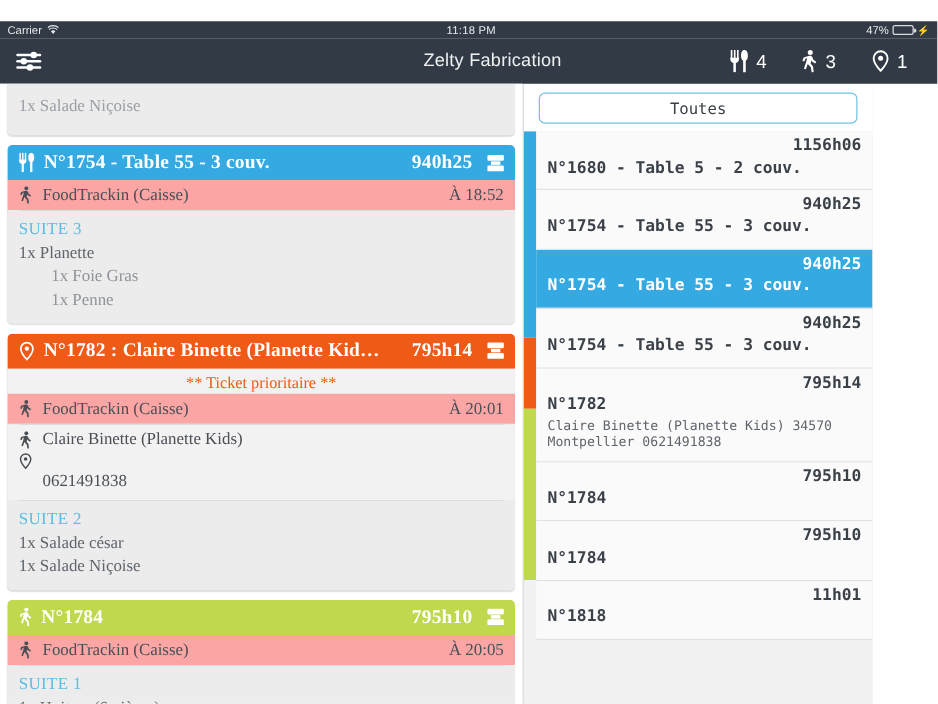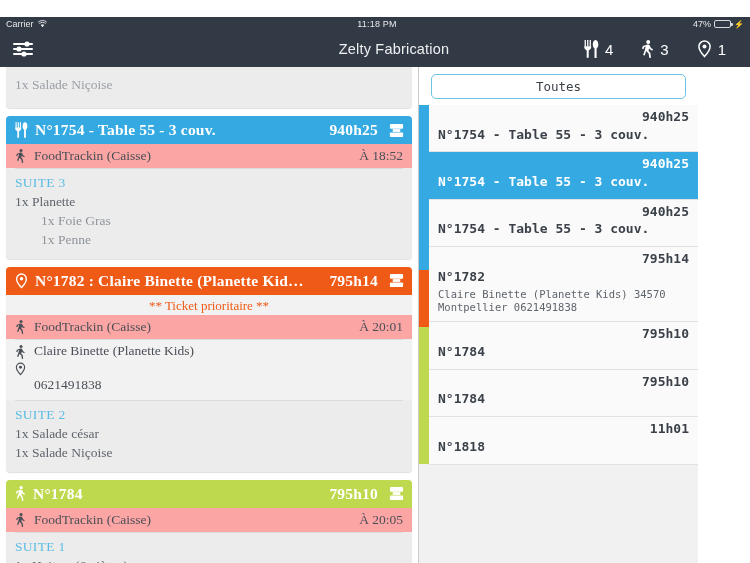--- a/index.html
+++ b/index.html
@@ -423,20 +423,24 @@
       <div class="list">
         <div class="list-inner">
           <div class="strip-col">
             <div class="strip-seg" style="height:165px;background:#35a9e1;"></div>
             <div class="strip-seg" style="height:57px;background:#ef5a17;"></div>
             <div class="strip-seg" style="height:137px;background:#bed94d;"></div>
             <div class="strip-seg" style="height:123px;background:#f1f1f1;"></div>
           </div>
           <div class="rows-col">
 
+            <div class="lrow">
+              <div class="lr-time">1156h06</div>
+              <div class="lr-title">N°1680 - Table 5 - 2 couv.</div>
+            </div>
 
             <div class="lrow">
               <div class="lr-time">940h25</div>
               <div class="lr-title">N°1754 - Table 55 - 3 couv.</div>
             </div>
 
             <div class="lrow sel">
               <div class="lr-time">940h25</div>
               <div class="lr-title">N°1754 - Table 55 - 3 couv.</div>
             </div>

